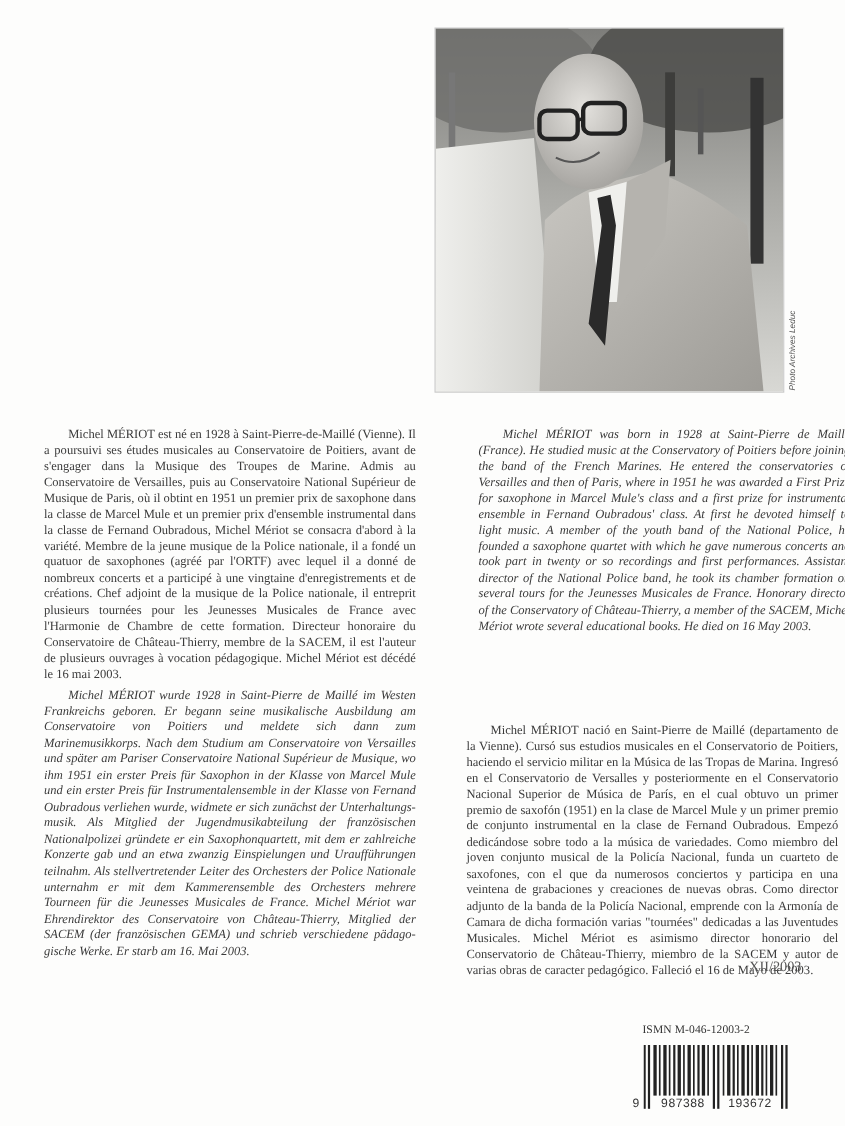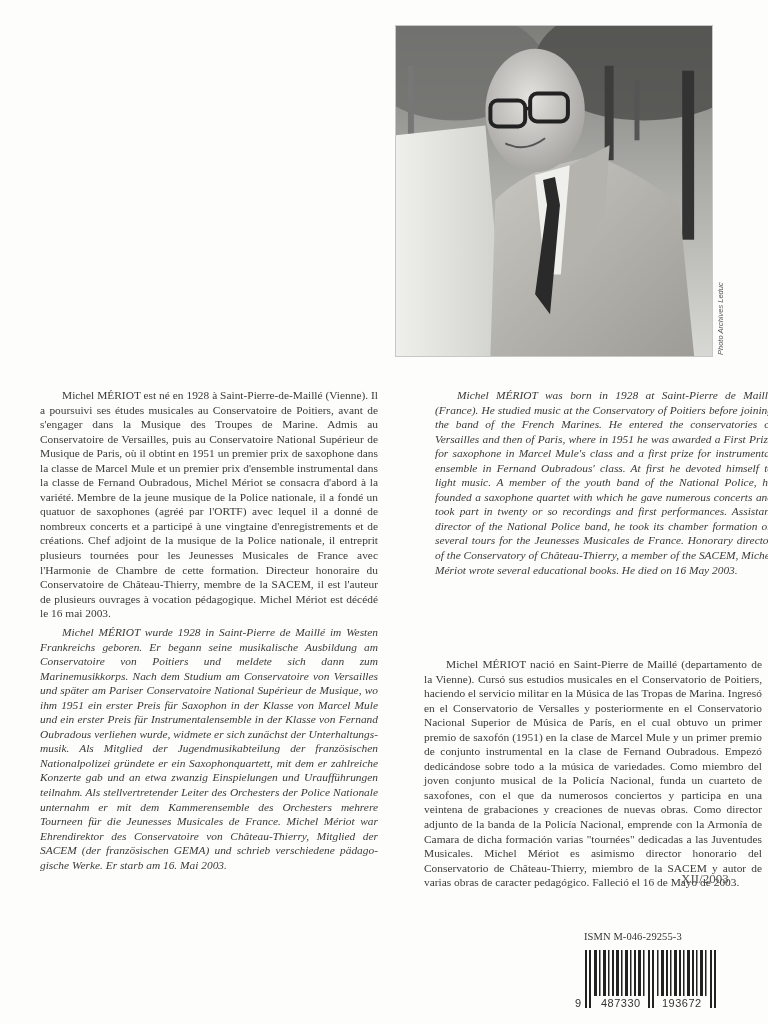--- a/index.html
+++ b/index.html
@@ -115,21 +115,21 @@
 
 <div class="col italic" id="de">
   <p>Michel MÉRIOT wurde 1928 in Saint-Pierre de Maillé im Westen Frankreichs geboren. Er begann seine musikalische Aus­bildung am Conservatoire von Poitiers und meldete sich dann zum Marinemusikkorps. Nach dem Studium am Conservatoire von Versailles und später am Pariser Conservatoire National Supérieur de Musique, wo ihm 1951 ein erster Preis für Saxo­phon in der Klasse von Marcel Mule und ein erster Preis für Instrumentalensemble in der Klasse von Fernand Oubradous verliehen wurde, widmete er sich zunächst der Unterhaltungs­musik. Als Mitglied der Jugendmusikabteilung der französi­schen Nationalpolizei gründete er ein Saxophonquartett, mit dem er zahlreiche Konzerte gab und an etwa zwanzig Ein­spielungen und Uraufführungen teilnahm. Als stellvertretender Leiter des Orchesters der Police Nationale unternahm er mit dem Kammerensemble des Orchesters mehrere Tourneen für die Jeunesses Musicales de France. Michel Mériot war Ehrendirektor des Conservatoire von Château-Thierry, Mitglied der SACEM (der französischen GEMA) und schrieb verschiedene pädago­gische Werke. Er starb am 16. Mai 2003.</p>
 </div>
 
 <div class="col" id="es">
   <p>Michel MÉRIOT nació en Saint-Pierre de Maillé (departa­mento de la Vienne). Cursó sus estudios musicales en el Conservatorio de Poitiers, haciendo el servicio militar en la Música de las Tropas de Marina. Ingresó en el Conservatorio de Versalles y posteriormente en el Conservatorio Nacional Supe­rior de Música de París, en el cual obtuvo un primer premio de saxofón (1951) en la clase de Marcel Mule y un primer premio de conjunto instrumental en la clase de Fernand Oubradous. Empezó dedicándose sobre todo a la música de variedades. Como miembro del joven conjunto musical de la Policía Nacio­nal, funda un cuarteto de saxofones, con el que da numerosos conciertos y participa en una veintena de grabaciones y crea­ciones de nuevas obras. Como director adjunto de la banda de la Policía Nacional, emprende con la Armonía de Camara de dicha formación varias "tournées" dedicadas a las Juventudes Musicales. Michel Mériot es asimismo director honorario del Conservatorio de Château-Thierry, miembro de la SACEM y autor de varias obras de caracter pedagógico. Falleció el 16 de Mayo de 2003.</p>
 </div>
 
 <div class="datecode">XII/2003</div>
-<div class="ismn">ISMN M-046-29255-3</div>
+<div class="ismn">ISMN M-046-12003-2</div>
 
 <div class="barcode">
   <svg width="134" height="60" viewBox="0 0 134 60">
     <g fill="#222">
       <rect x="0" y="0" width="2" height="58"></rect>
       <rect x="4" y="0" width="2" height="58"></rect>
       <rect x="9" y="0" width="3" height="46"></rect>
       <rect x="14" y="0" width="1.5" height="46"></rect>
       <rect x="18" y="0" width="3" height="46"></rect>
       <rect x="23" y="0" width="1.5" height="46"></rect>
@@ -154,14 +154,14 @@
       <rect x="107" y="0" width="2" height="46"></rect>
       <rect x="111" y="0" width="1.5" height="46"></rect>
       <rect x="115" y="0" width="3" height="46"></rect>
       <rect x="120" y="0" width="1.5" height="46"></rect>
       <rect x="125" y="0" width="2" height="58"></rect>
       <rect x="129" y="0" width="2" height="58"></rect>
     </g>
   </svg>
 </div>
 <div class="bc-digit" id="bc-d0">9</div>
-<div class="bc-digit" id="bc-d1">487330</div>
+<div class="bc-digit" id="bc-d1">987388</div>
 <div class="bc-digit" id="bc-d2">193672</div>
 
 </body></html>

